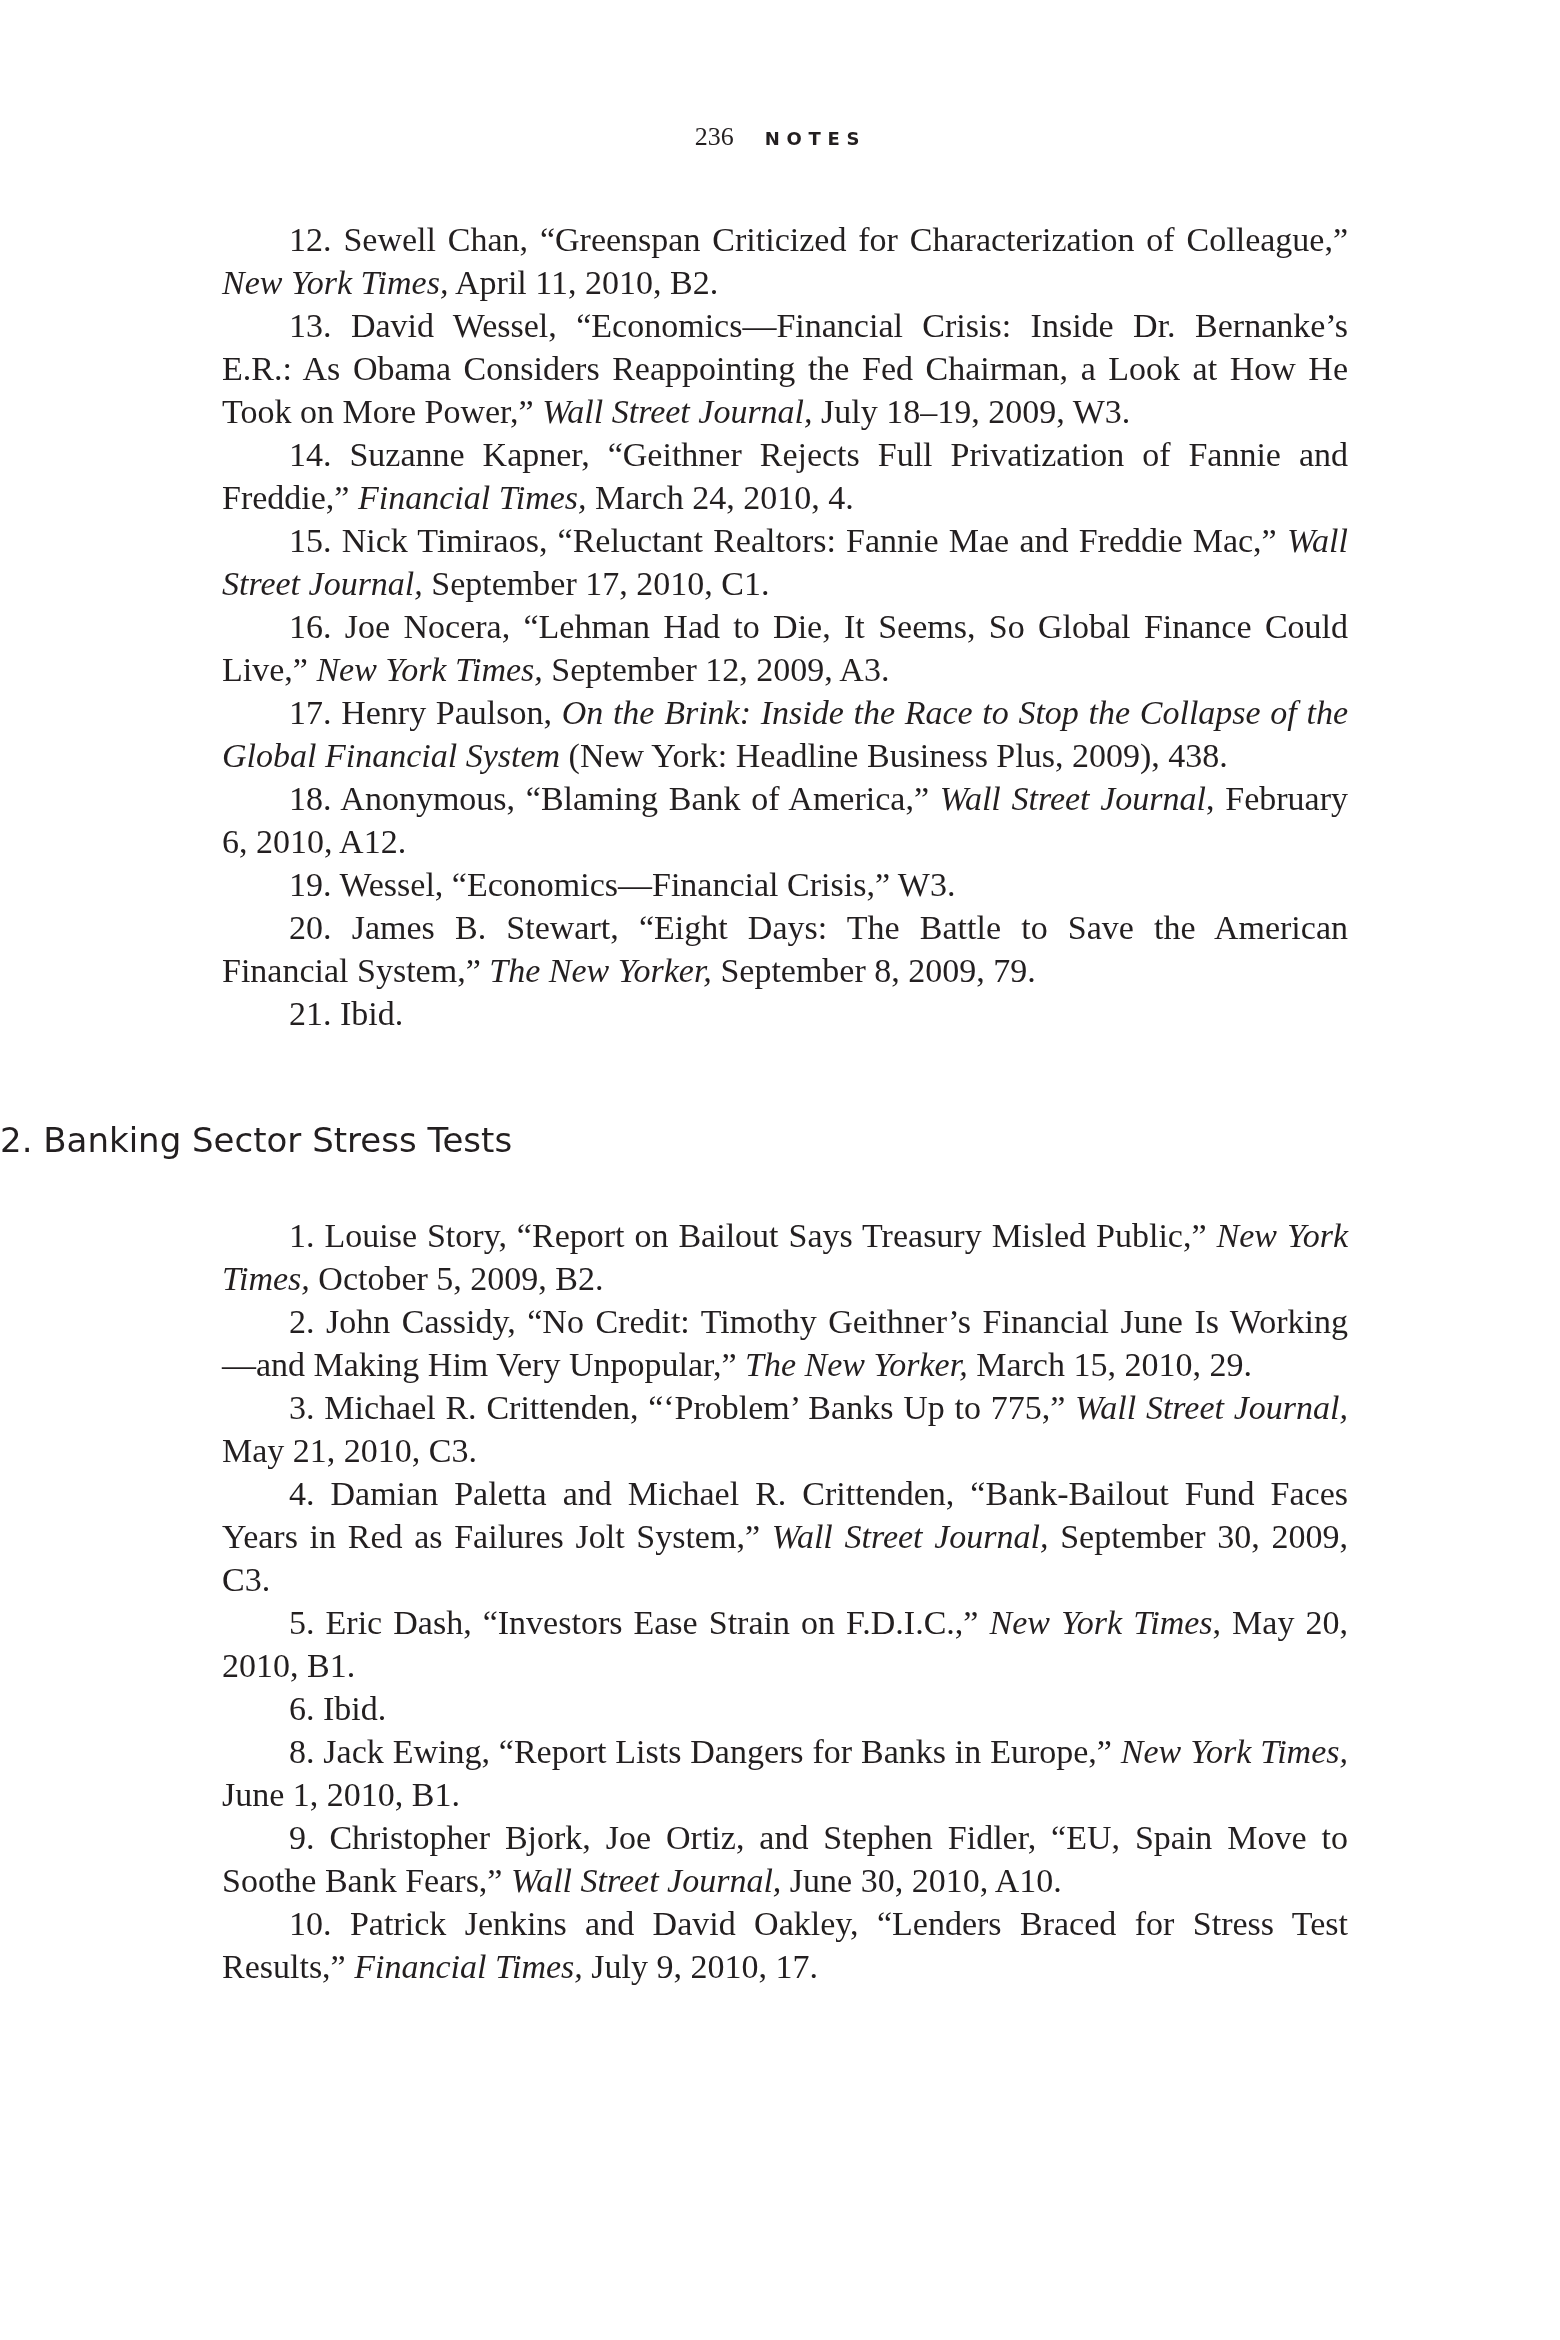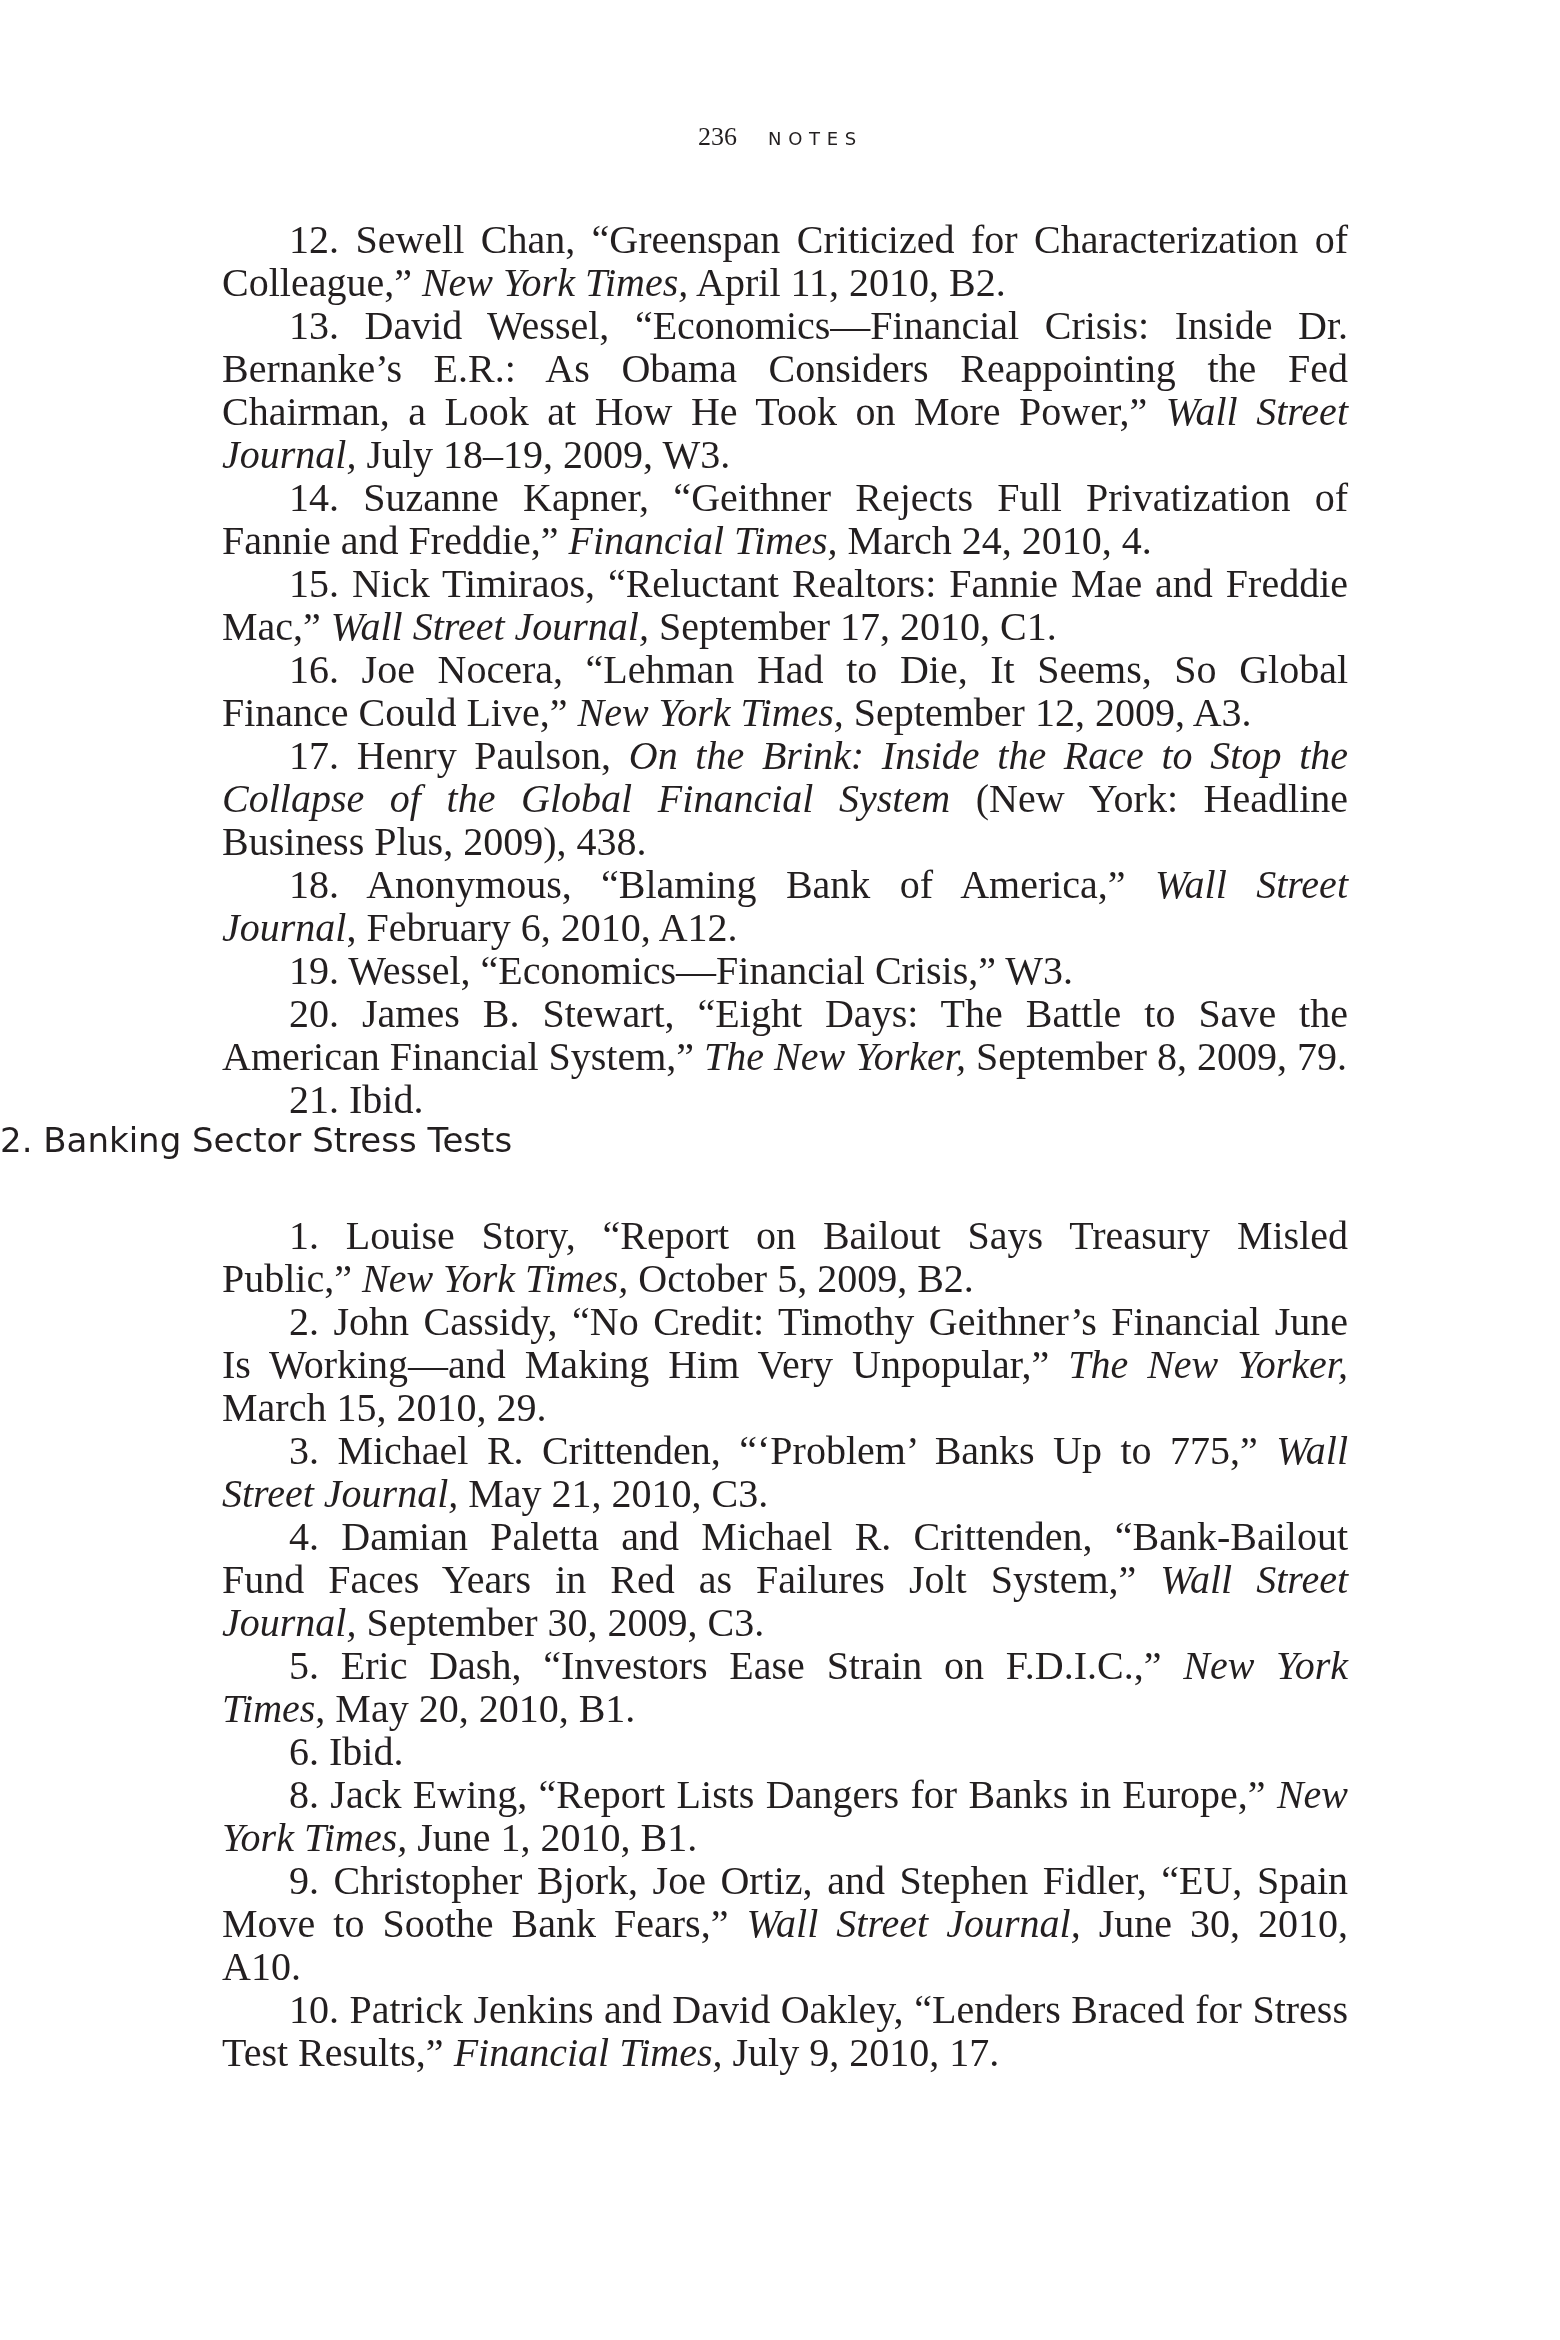--- a/index.html
+++ b/index.html
@@ -2,24 +2,24 @@
 <html><head>
 <meta charset="utf-8">
 <style>
   html, body { margin: 0; padding: 0; background: #ffffff; }
   body { width: 1561px; height: 2341px; position: relative; overflow: hidden; color: #231f20; }
   .running-head {
     position: absolute; top: 122px; left: 0; width: 1561px; text-align: center;
     font-family: "Liberation Serif", serif; font-size: 24px; color: #231f20;
   }
   .running-head .folio { font-family: "Liberation Serif", serif; font-size: 26px; margin-right: 25px; }
-  .running-head .label { font-family: "DejaVu Sans", sans-serif; font-size: 18px; letter-spacing: 6.7px; font-weight: 400; }
+  .running-head .label { font-family: "DejaVu Sans", sans-serif; font-size: 18px; letter-spacing: 6.7px; font-weight: 700; }
   .notes {
     position: absolute; left: 222px; width: 1126px;
-    font-family: "Liberation Serif", serif; font-size: 40px; line-height: 43px;
+    font-family: "Liberation Serif", serif; font-size: 34px; line-height: 43px;
     text-align: justify; color: #231f20;
   }
   .notes-a { top: 218px; }
   .notes-b { top: 1214px; }
   .note { text-indent: 67px; margin: 0; }
   .note i { font-style: italic; }
   .chapter-heading {
     position: absolute; top: 1120px; left: 0; width: 1561px; text-align: left;
     font-family: "DejaVu Sans", sans-serif; font-size: 34px; font-weight: normal; color: #231f20; margin: 0;
   }

